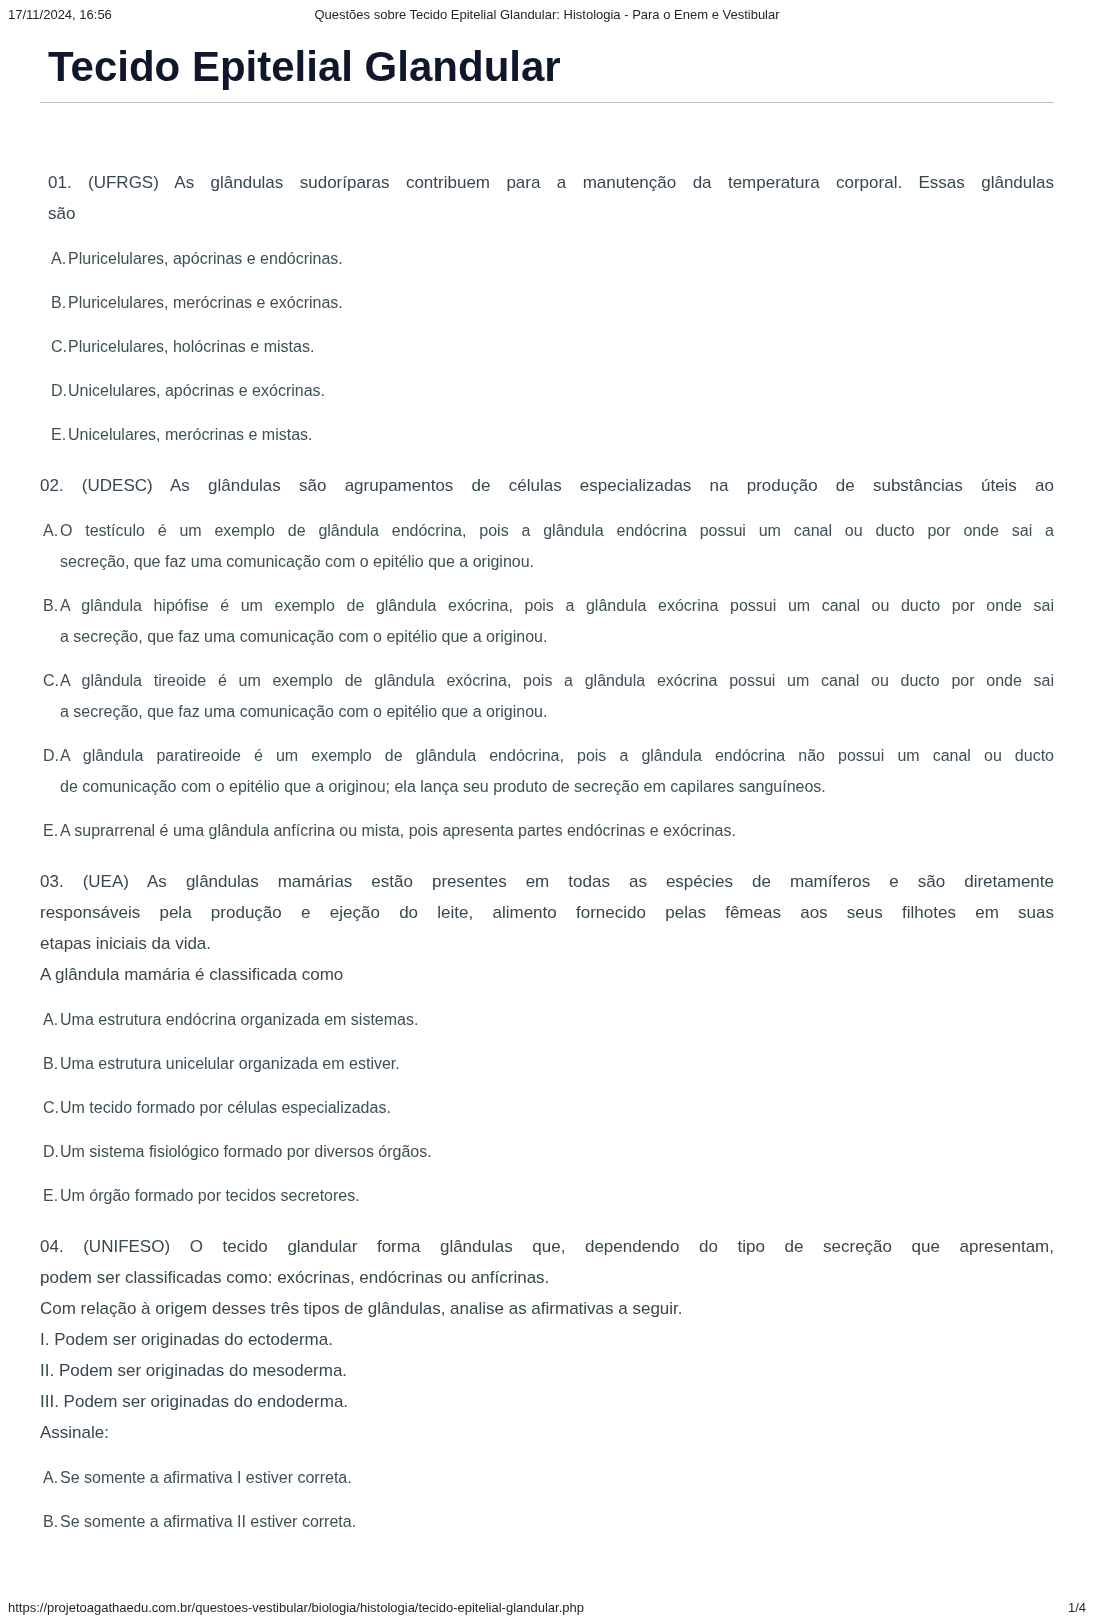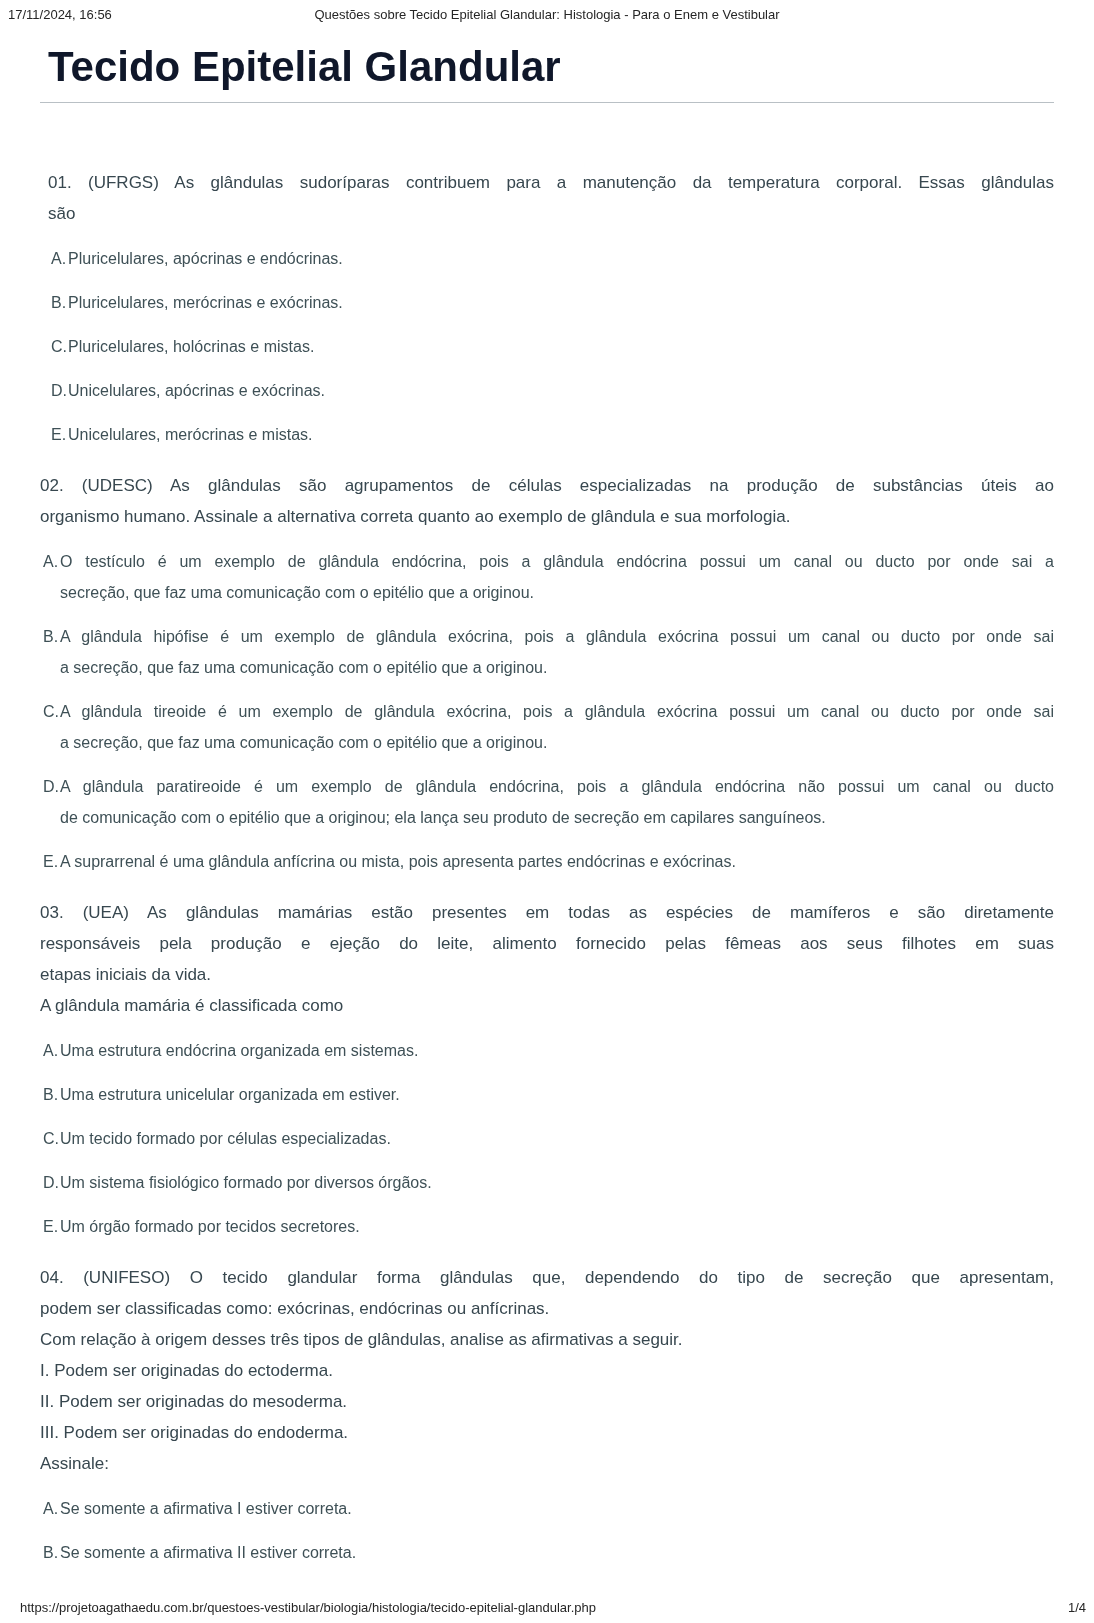--- a/index.html
+++ b/index.html
@@ -9,21 +9,21 @@
     height:1623px;
     background:#ffffff;
     font-family:"Liberation Sans", sans-serif;
     overflow:hidden;
   }
   
   .print-header{position:absolute;top:7px;left:8px;right:8px;height:16px;font-size:13px;color:#262626;}
   .ph-date{position:absolute;left:0;top:0;white-space:nowrap;}
   .ph-title{position:absolute;left:50%;transform:translateX(-50%);top:0;white-space:nowrap;}
   .print-footer{position:absolute;bottom:7px;left:8px;right:8px;height:16px;font-size:13px;color:#262626;}
-  .pf-url{position:absolute;left:12px;top:0;white-space:nowrap;}
+  .pf-url{position:absolute;left:0;top:0;white-space:nowrap;}
   .pf-page{position:absolute;right:0;top:0;white-space:nowrap;}
 
   .content{padding:0 40px;}
   .page-title{
     margin:42px 0 0 8px;
     font-size:42px;
     line-height:50px;
     font-weight:700;
     color:#0f172a;
   }
@@ -82,21 +82,20 @@
       </div>
       <div class="option">
         <span class="opt-label">E.</span>
         <div class="opt-line">Unicelulares, merócrinas e mistas.</div>
       </div>
     </section>
 
     <section class="question">
       <div class="stem">
         <div class="stem-line jl">02. (UDESC) As glândulas são agrupamentos de células especializadas na produção de substâncias úteis ao</div>
-        <div class="stem-line">organismo humano. Assinale a alternativa correta quanto ao exemplo de glândula e sua morfologia.</div>
       </div>
       <div class="option">
         <span class="opt-label">A.</span>
         <div class="opt-line jl">O testículo é um exemplo de glândula endócrina, pois a glândula endócrina possui um canal ou ducto por onde sai a</div>
         <div class="opt-line">secreção, que faz uma comunicação com o epitélio que a originou.</div>
       </div>
       <div class="option">
         <span class="opt-label">B.</span>
         <div class="opt-line jl">A glândula hipófise é um exemplo de glândula exócrina, pois a glândula exócrina possui um canal ou ducto por onde sai</div>
         <div class="opt-line">a secreção, que faz uma comunicação com o epitélio que a originou.</div>

